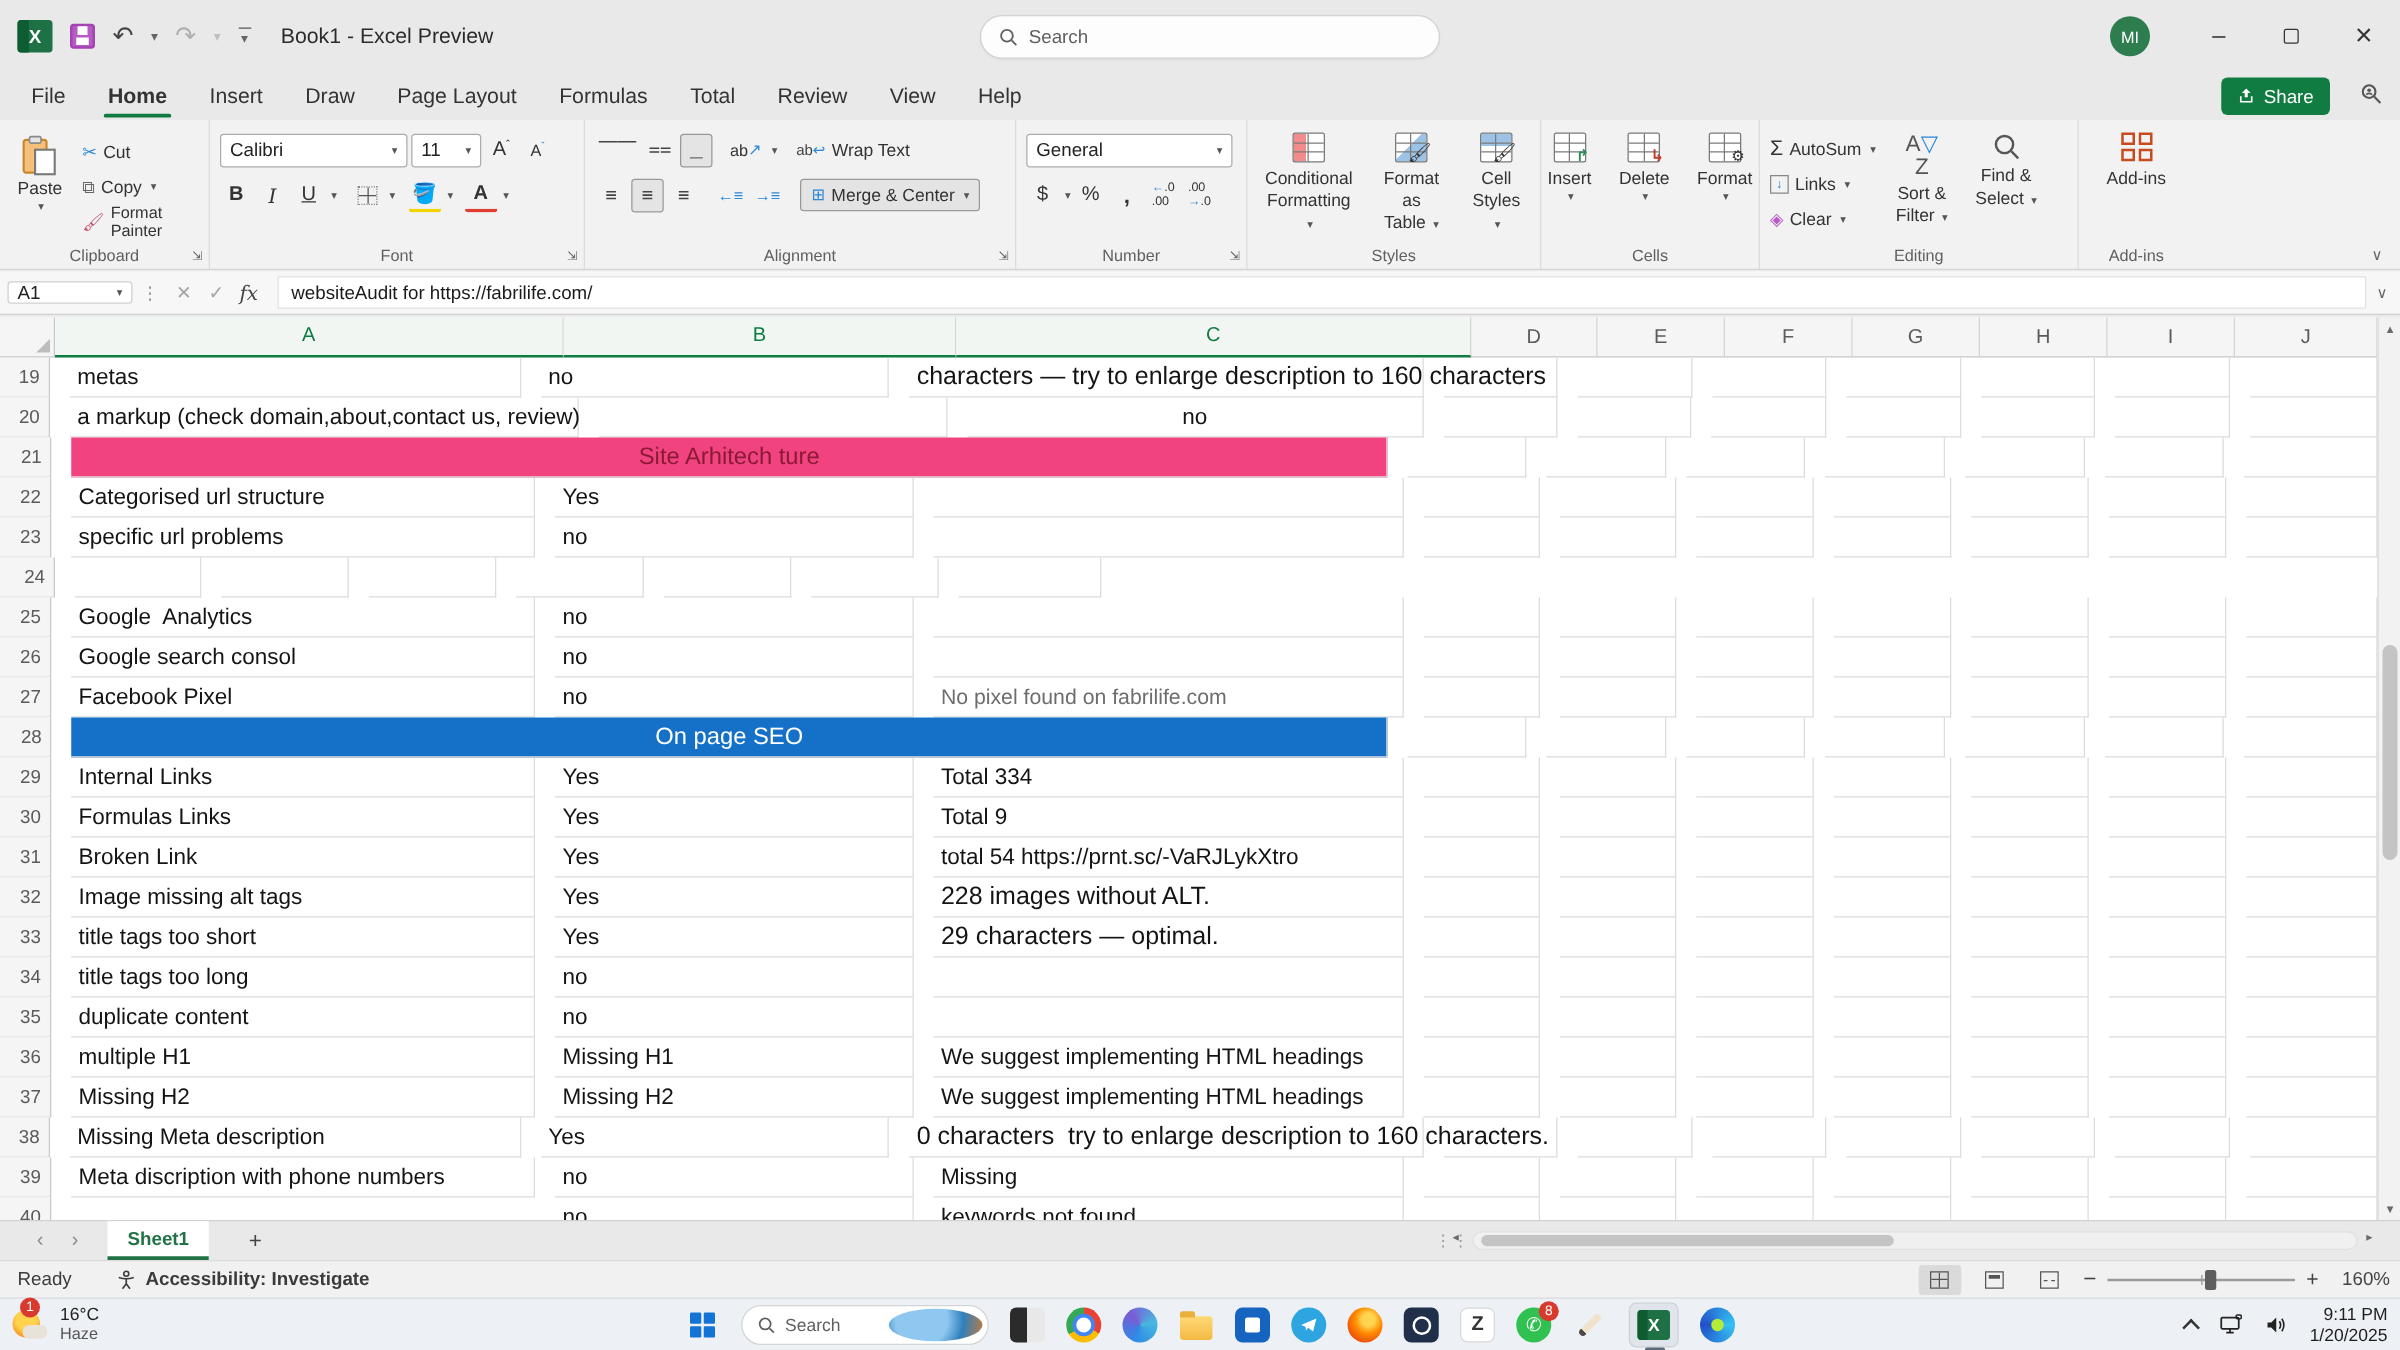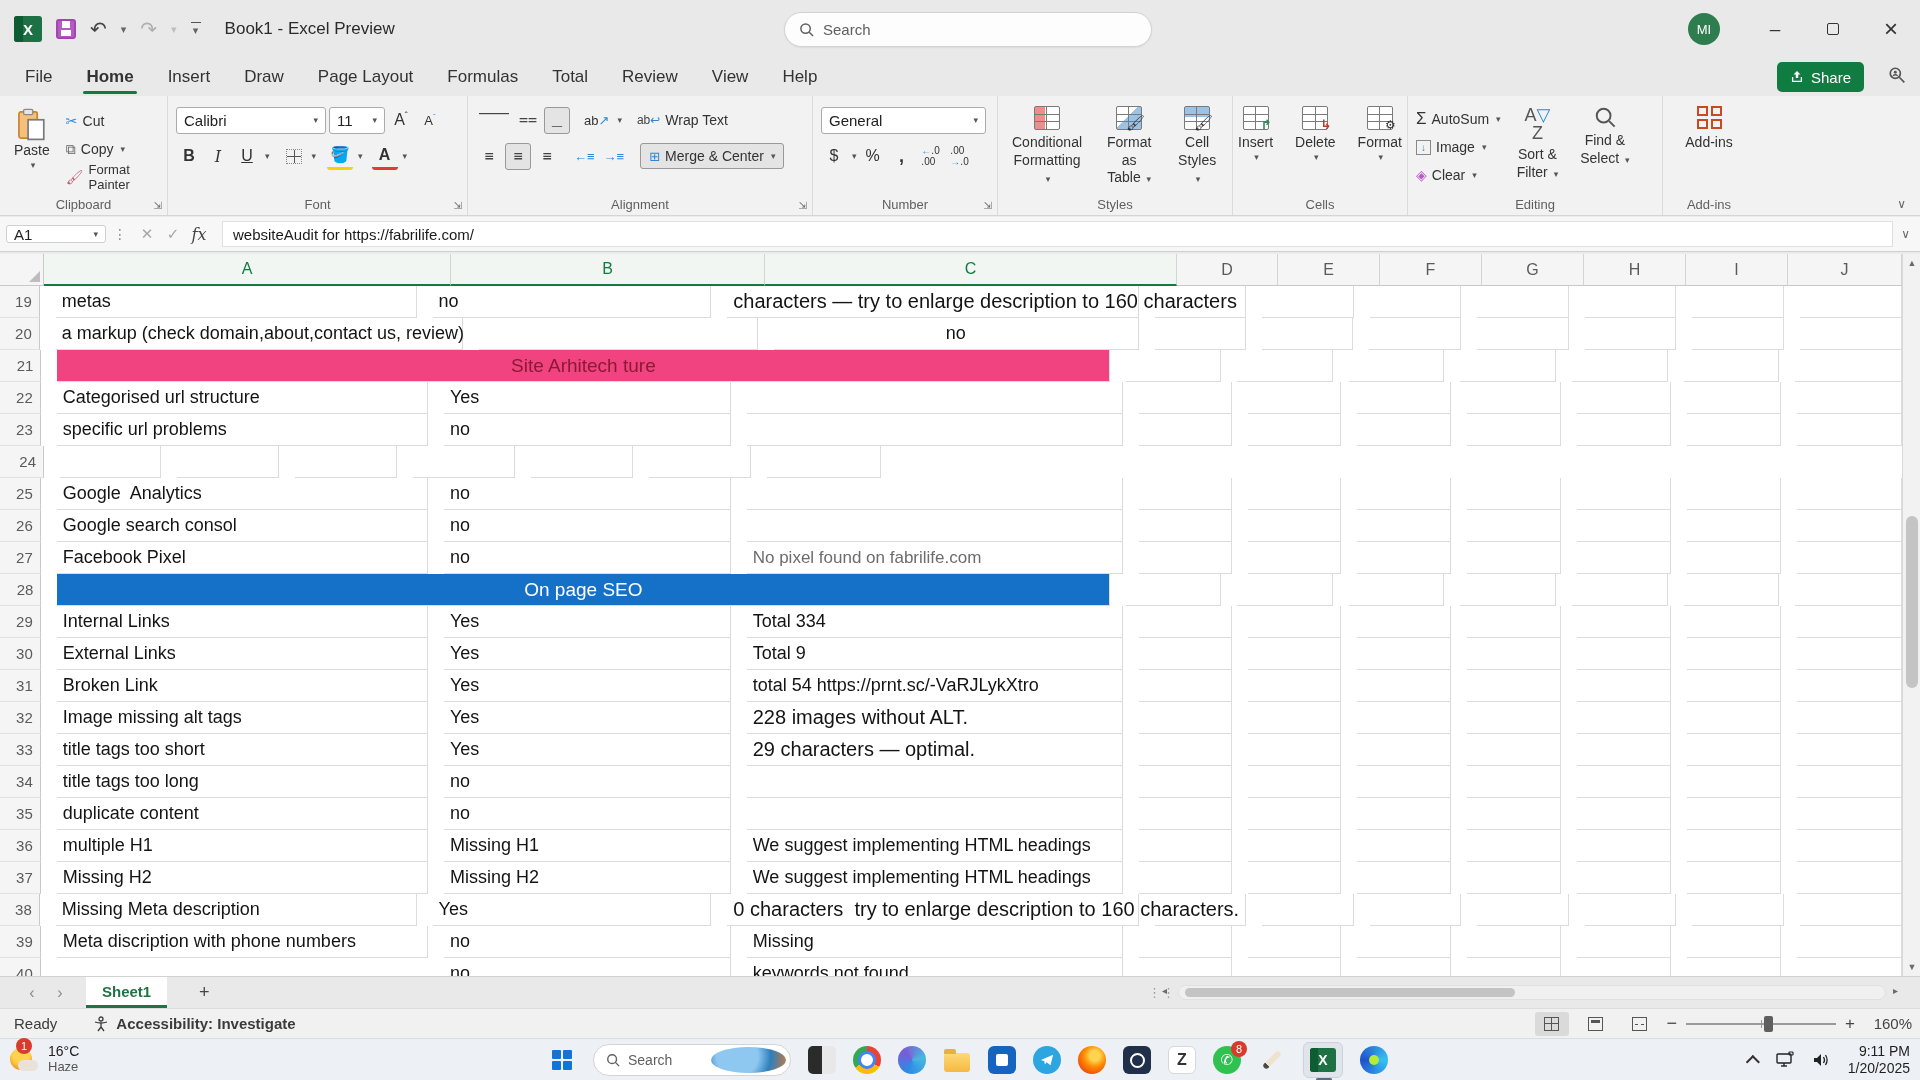--- a/index.html
+++ b/index.html
@@ -398,21 +398,21 @@
 
     <div class="rgroup" style="width:255px; display:flex; gap:10px;">
       <div style="display:flex; flex-direction:column; gap:2px; padding-top:2px;">
         <div class="ed-item">
             <span class="sigma">Σ</span>
             <span>AutoSum</span>
             <span class="dd">▾</span>
           </div>
         <div class="ed-item">
             <span style="border:1px solid #888; width:15px; height:15px; display:inline-flex; align-items:center; justify-content:center; font-size:10px; color:#2B88D8;">↓</span>
-            <span>Image</span>
+            <span>Links</span>
             <span class="dd">▾</span>
           </div>
         <div class="ed-item">
             <span style="color:#B75BC4;">◈</span>
             <span>Clear</span>
             <span class="dd">▾</span>
           </div>
       </div>
       <div class="bigbtn">
         <span class="bico" style="font-size:18px; line-height:1;"><span style="color:#555;">A</span><span style="color:#2B88D8;">▽</span><br><span style="color:#555;">Z</span></span>
@@ -609,21 +609,21 @@
           <div class="cell" style="width: 101px;"></div>
           <div class="cell" style="width: 102px;"></div>
           <div class="cell" style="width: 102px;"></div>
           <div class="cell" style="width: 102px;"></div>
           <div class="cell" style="width: 102px;"></div>
           <div class="cell" style="width: 102px;"></div>
           <div class="cell" style="width: 114px;"></div>
         </div>
         <div class="sheet-row">
           <div class="rownum">30</div>
-          <div class="cell" style="width: 407px;">External Links</div>
+          <div class="cell" style="width: 407px;">Formulas Links</div>
           <div class="cell" style="width: 314px;">Yes</div>
           <div class="cell" style="width: 412px;">Total 9</div>
           <div class="cell" style="width: 101px;"></div>
           <div class="cell" style="width: 102px;"></div>
           <div class="cell" style="width: 102px;"></div>
           <div class="cell" style="width: 102px;"></div>
           <div class="cell" style="width: 102px;"></div>
           <div class="cell" style="width: 102px;"></div>
           <div class="cell" style="width: 114px;"></div>
         </div>

